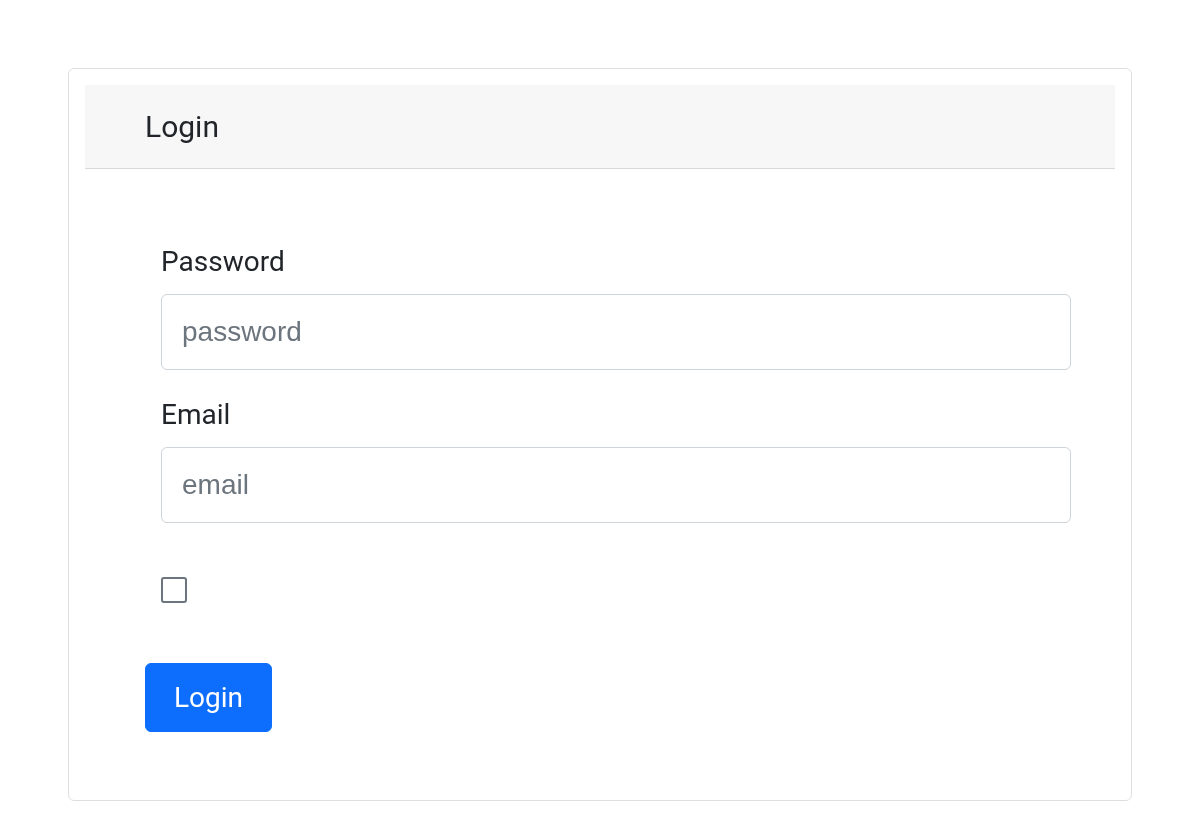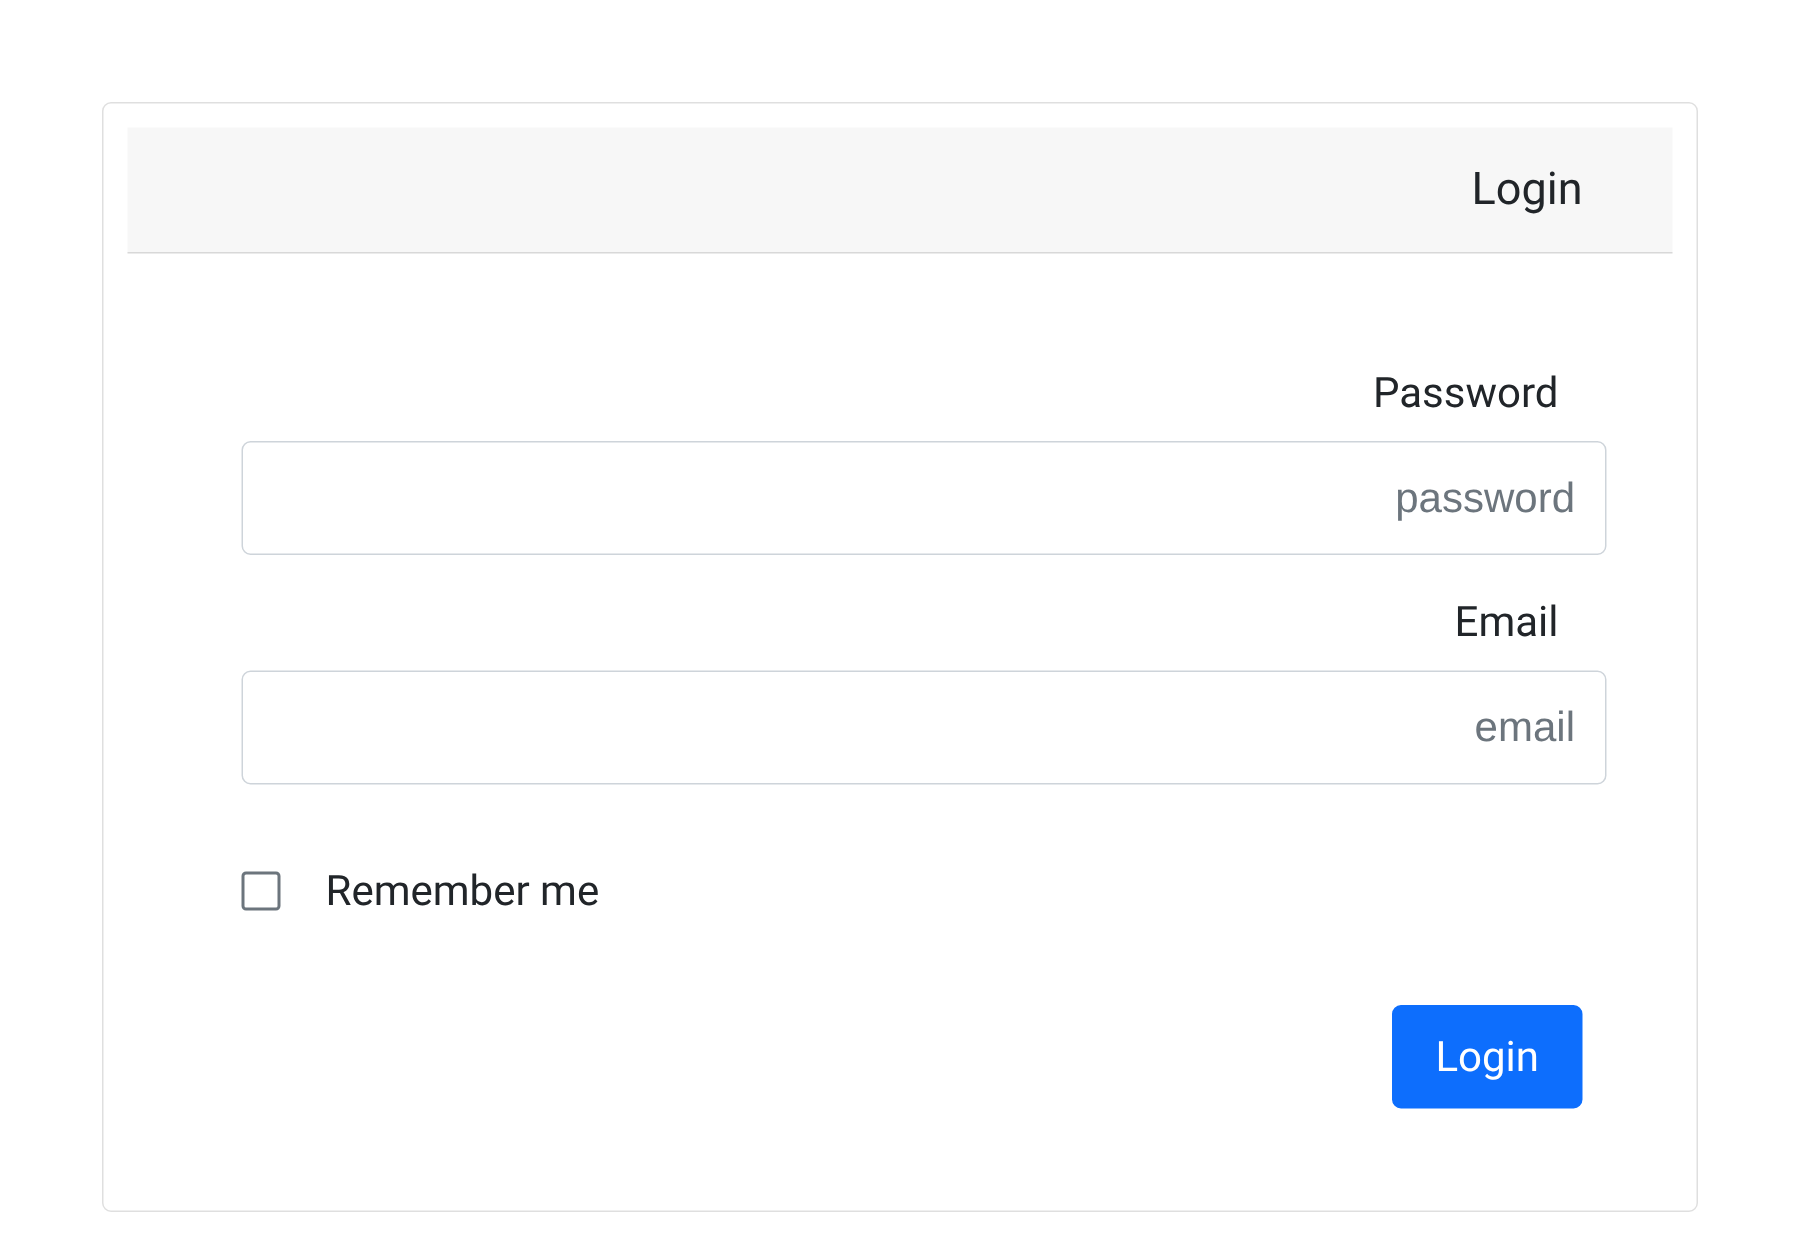--- a/index.html
+++ b/index.html
@@ -1,19 +1,18 @@
 <!DOCTYPE html>
 <html><head>
   <meta charset="utf-8">
   <style>
     * {
       box-sizing: border-box;
       margin: 16px;
       padding: 0;
-      text-align: right;
     }
     body {
       font-family: -apple-system, BlinkMacSystemFont, "Segoe UI", Roboto, "Helvetica Neue", Arial, sans-serif;
       font-size: 28px;
       color: #212529;
       padding: 20px;
       background: #ffffff;
     }
     .card {
       border: 1px solid rgba(0,0,0,0.125);
@@ -102,17 +101,16 @@
     <div class="form-group">
       <label class="form-label">Password</label>
       <input type="password" class="form-control" placeholder="password" style="">
     </div>
     <div class="form-group">
       <label class="form-label">Email</label>
       <input type="text" class="form-control" placeholder="email" style="">
     </div>
     <div class="form-check">
       <input type="checkbox" class="form-check-input" id="remember" style="">
-      <label class="form-check-label" for="remember">Remember me</label>
     </div>
     <button class="btn-primary">Login</button>
   </div>
 </div>
 
 </body></html>

